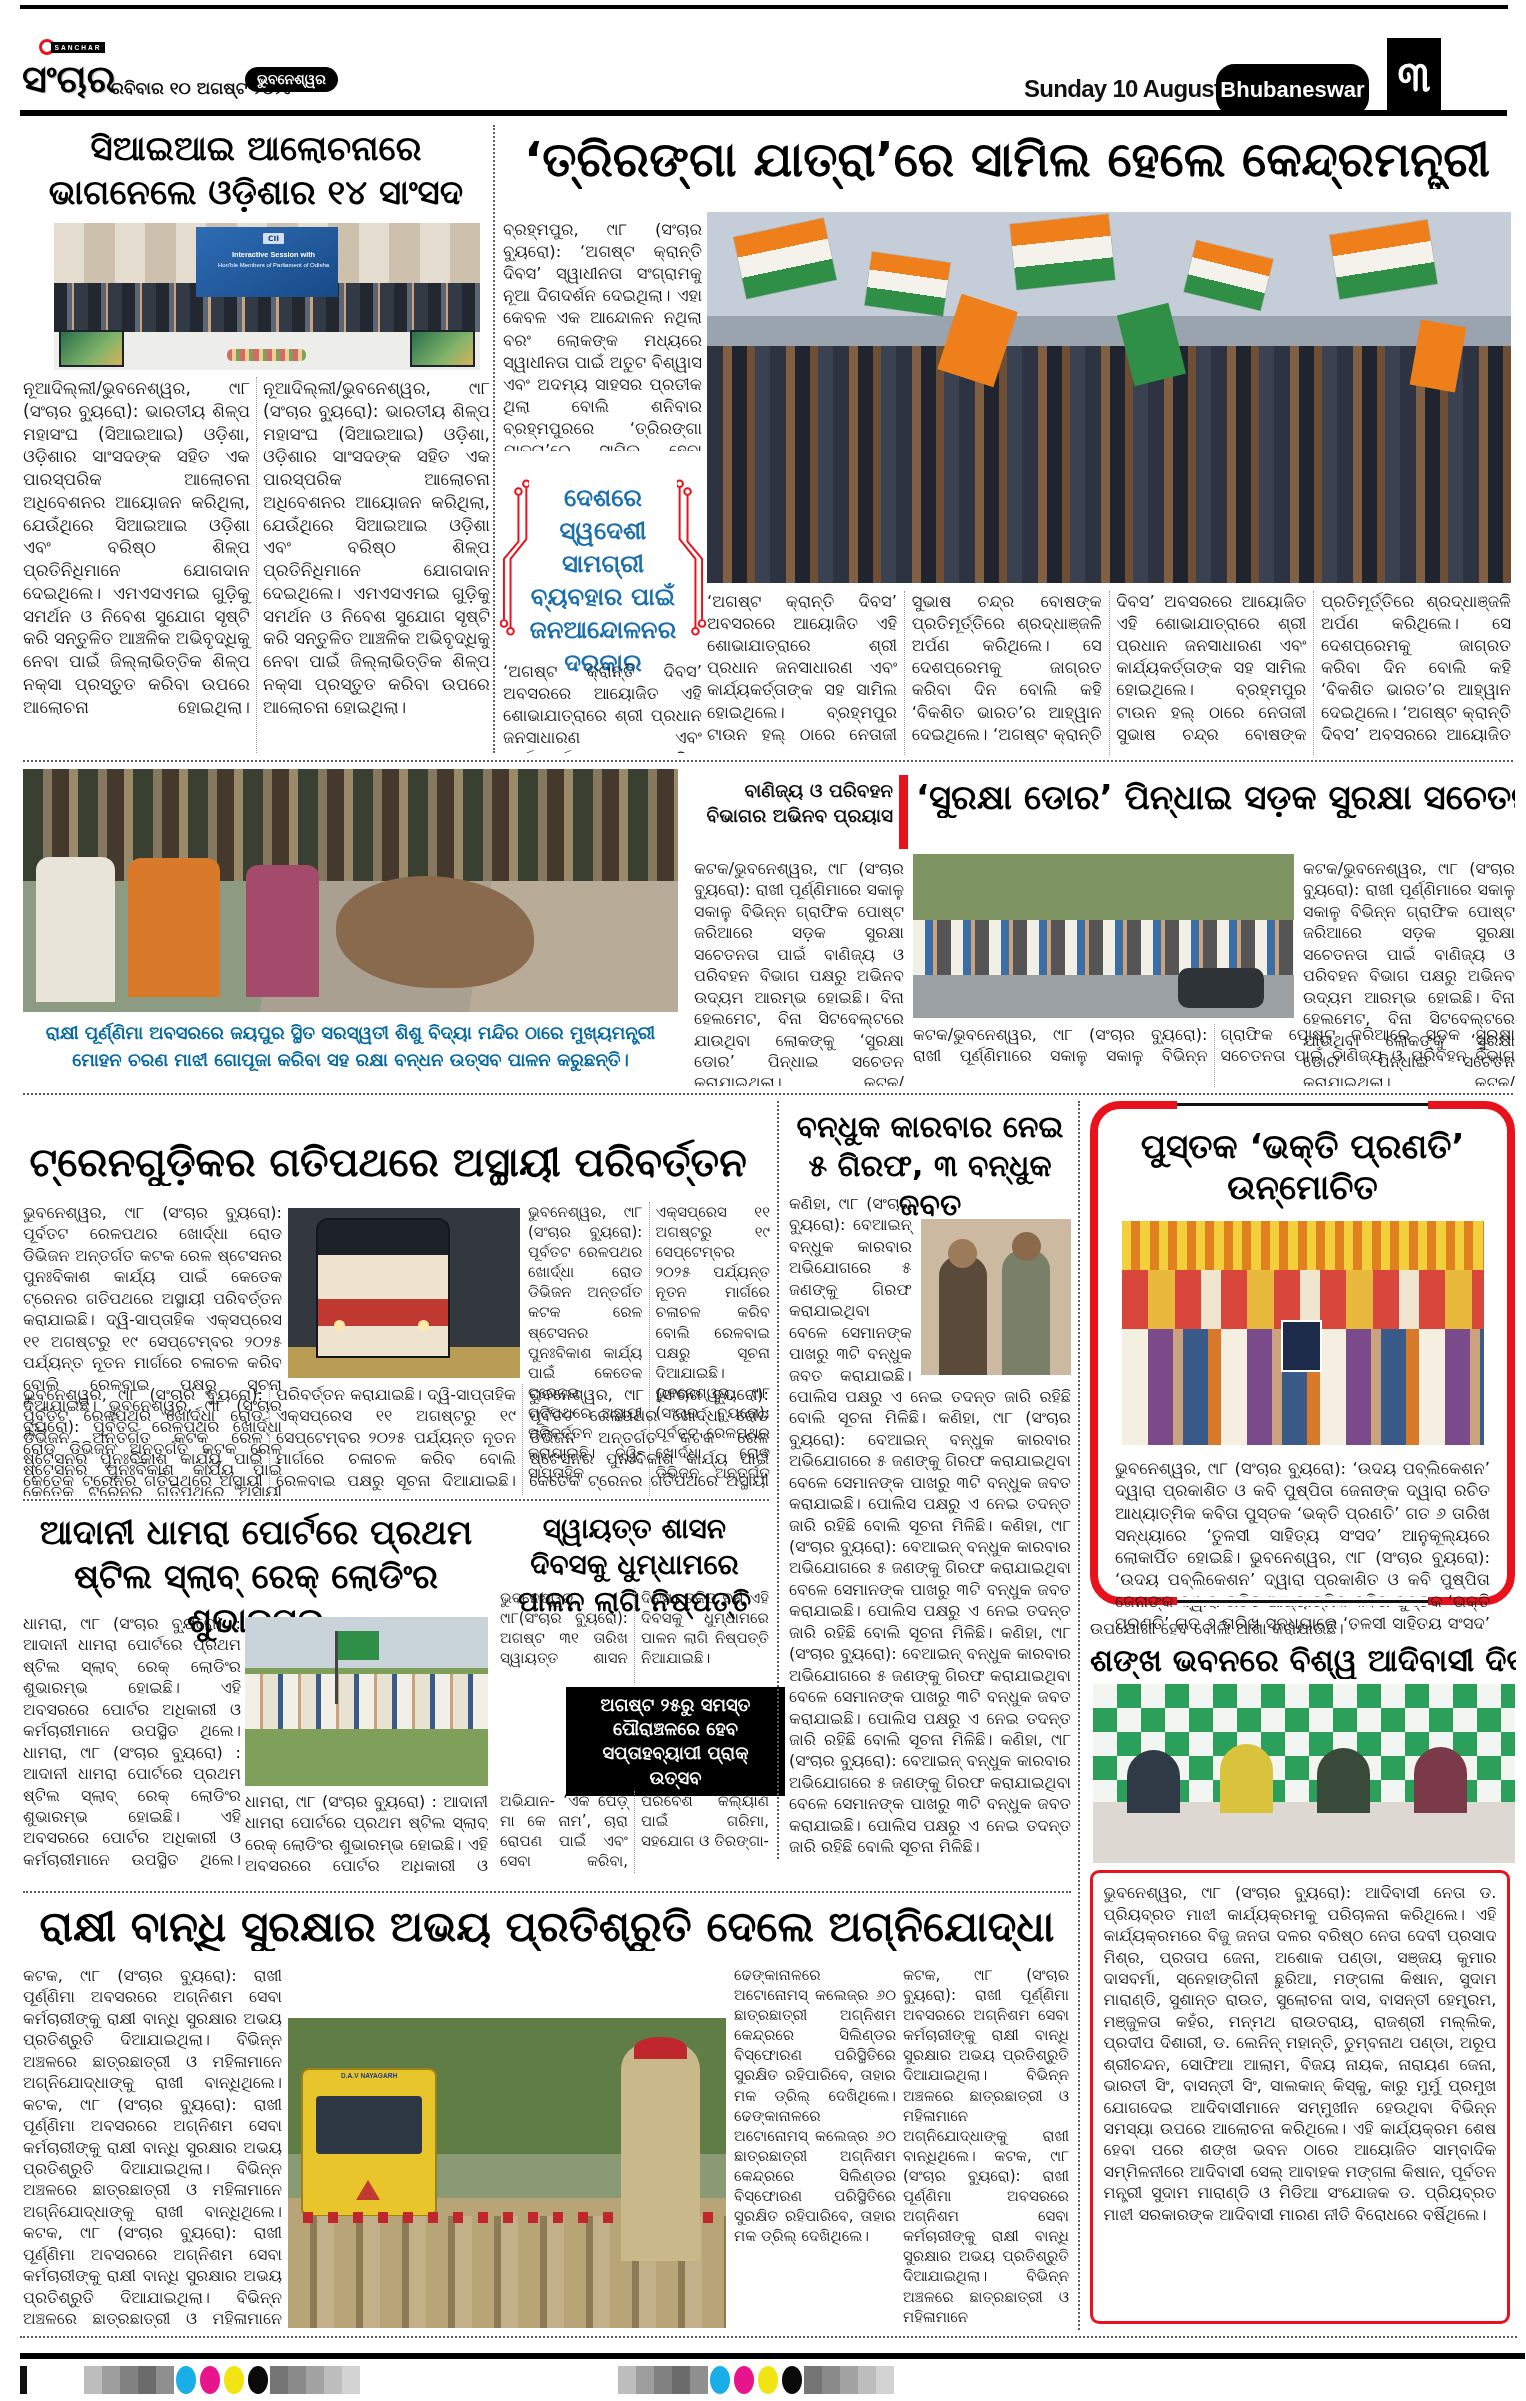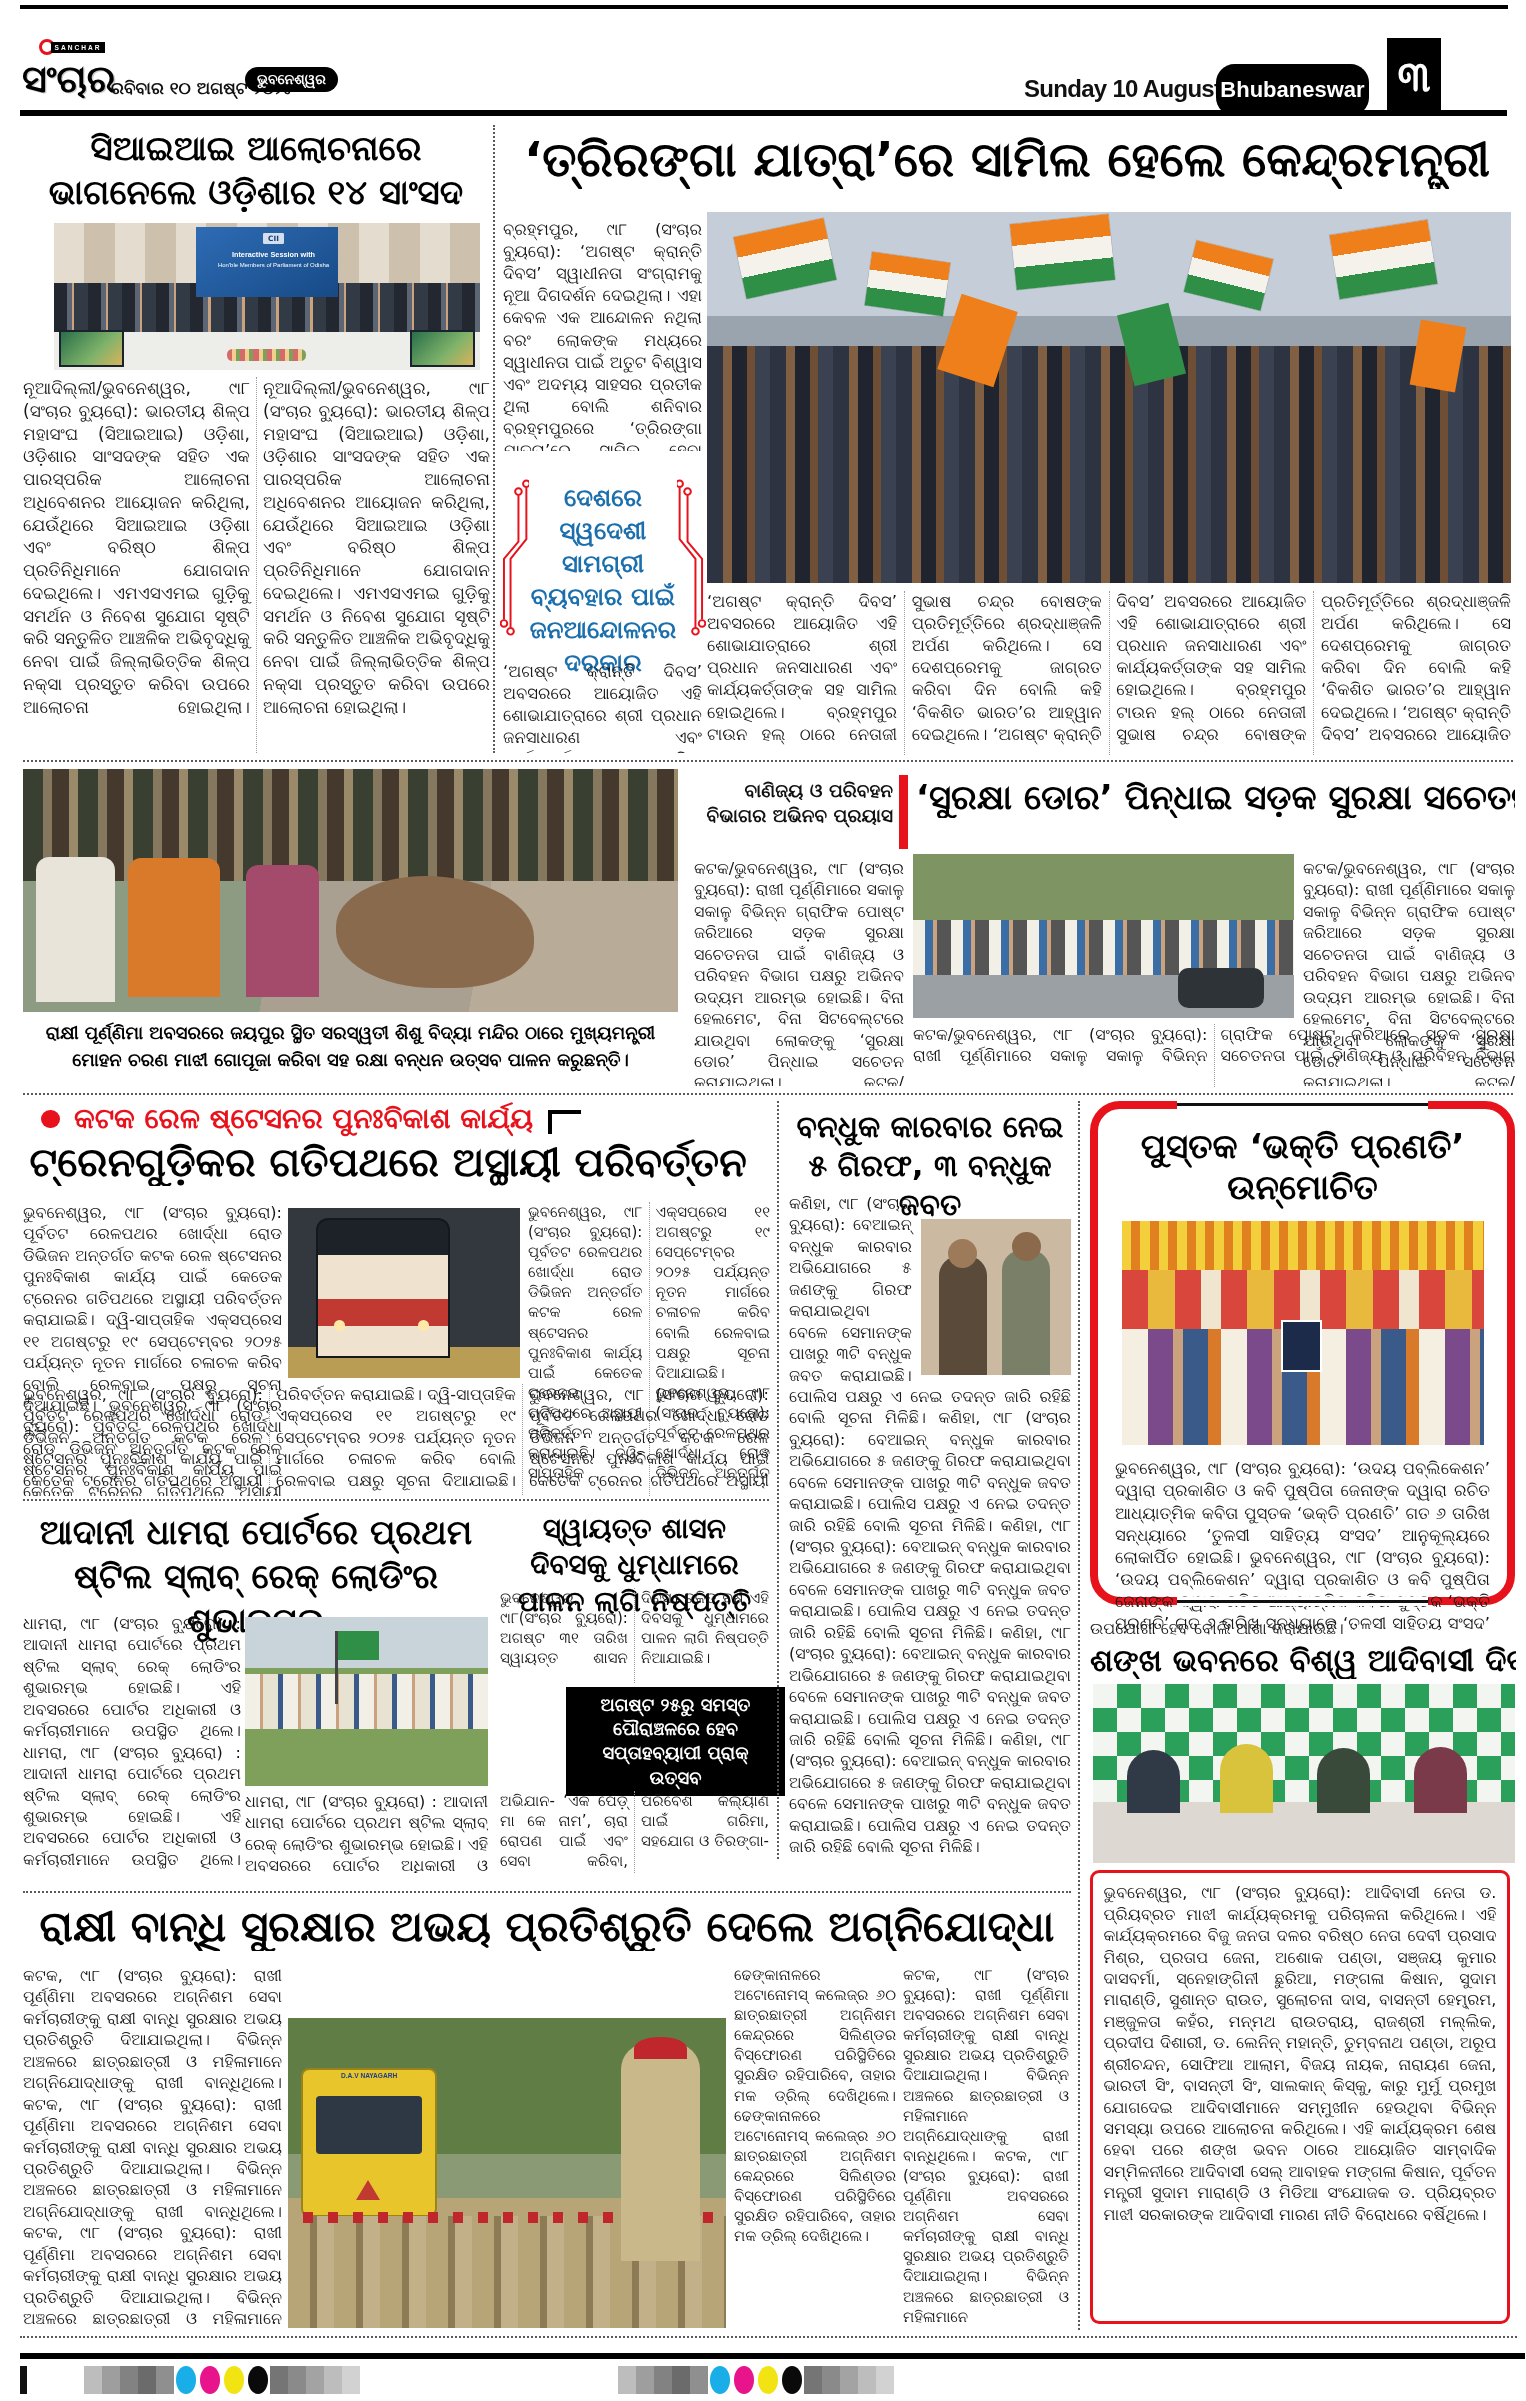--- a/index.html
+++ b/index.html
@@ -19,21 +19,21 @@
   .pill{background:#000;color:#fff;border-radius:18.5px;display:flex;align-items:center;justify-content:center;font-weight:700;}
   .kicker-red{color:#e8121c;font-weight:700;}
   .quote{color:#1c6fad;font-weight:700;text-align:center;}
   .blackbox{background:#000;color:#fff;font-weight:700;text-align:center;display:flex;align-items:center;justify-content:center;padding:5.3px 8px;line-height:1.35;}
   .flag{position:absolute;background:linear-gradient(#ef7f1a 0 33%,#f5f2ec 33% 66%,#2f8f46 66%);box-shadow:0 0 0 0.7px #00000022;}
   .regcell{width:18px;height:28px;}
   .oval{width:20px;height:28px;border-radius:50%;margin:0 2px;}
   .bookbox{border:8.6px solid #e8121c;border-radius:30px;background:#fff;}
   .mask{position:absolute;background:#fff;height:8.6px;left:79px;right:79px;}
   .maskline{position:absolute;background:#111;height:2.6px;left:79px;right:79px;}
-  .capt{font-weight:600;text-align:center;line-height:1.5;color:#000000;}
+  .capt{font-weight:600;text-align:center;line-height:1.5;color:#0369a1;}
 </style>
 </head>
 <body>
 
 <div class="page">
 
   <div class="abs rule" style="left:20px;top:5.3px;width:1488px;height:3.3px;"></div>
 
   <div class="abs" style="left:22px;top:38px;width:86px;height:74px;">
     <div class="abs" style="left:17px;top:1.3px;width:10px;height:10px;border:3.3px solid #e8121c;border-radius:50%;"></div>
@@ -142,25 +142,20 @@
     <div class="abs" style="left:0;top:40%;width:100%;height:34%;background:repeating-linear-gradient(90deg,#f2efe6 0 12px,#3a6ea5 12px 20px,#caa27e 20px 24px,#555 24px 38px);"></div>
     <div class="abs" style="right:8%;bottom:6%;width:86px;height:40px;background:#2e3338;border-radius:10.6px;"></div>
   </div>
 
   <div class="abs bt" style="left:1303px;top:858px;width:212px;height:228px;font-size:16px;">କଟକ/ଭୁବନେଶ୍ୱର, ୯ା୮ (ସଂଚାର ବ୍ୟୁରୋ): ରାଖୀ ପୂର୍ଣ୍ଣିମାରେ ସକାଳୁ ସକାଳୁ ବିଭିନ୍ନ ଗ୍ରାଫିକ ପୋଷ୍ଟ ଜରିଆରେ ସଡ଼କ ସୁରକ୍ଷା ସଚେତନତା ପାଇଁ ବାଣିଜ୍ୟ ଓ ପରିବହନ ବିଭାଗ ପକ୍ଷରୁ ଅଭିନବ ଉଦ୍ୟମ ଆରମ୍ଭ ହୋଇଛି। ବିନା ହେଲମେଟ, ବିନା ସିଟବେଲ୍ଟରେ ଯାଉଥିବା ଲୋକଙ୍କୁ ‘ସୁରକ୍ଷା ଡୋର’ ପିନ୍ଧାଇ ସଚେତନ କରାଯାଇଥିଲା। କଟକ/ଭୁବନେଶ୍ୱର, ୯ା୮ (ସଂଚାର ବ୍ୟୁରୋ): ରାଖୀ ପୂର୍ଣ୍ଣିମାରେ ସକାଳୁ ସକାଳୁ ବିଭିନ୍ନ ଗ୍ରାଫିକ ପୋଷ୍ଟ ଜରିଆରେ ସଡ଼କ ସୁରକ୍ଷା ସଚେତନତା ପାଇଁ ବାଣିଜ୍ୟ ଓ ପରିବହନ ବିଭାଗ ପକ୍ଷରୁ ଅଭିନବ ଉଦ୍ୟମ ଆରମ୍ଭ ହୋଇଛି। ବିନା ହେଲମେଟ, ବିନା ସିଟବେଲ୍ଟରେ ଯାଉଥିବା ଲୋକଙ୍କୁ ‘ସୁରକ୍ଷା ଡୋର’ ପିନ୍ଧାଇ ସଚେତନ କରାଯାଇଥିଲା।</div>
 
   <div class="abs bt c2" style="left:913px;top:1024px;width:602px;height:63px;font-size:16px;">କଟକ/ଭୁବନେଶ୍ୱର, ୯ା୮ (ସଂଚାର ବ୍ୟୁରୋ): ରାଖୀ ପୂର୍ଣ୍ଣିମାରେ ସକାଳୁ ସକାଳୁ ବିଭିନ୍ନ ଗ୍ରାଫିକ ପୋଷ୍ଟ ଜରିଆରେ ସଡ଼କ ସୁରକ୍ଷା ସଚେତନତା ପାଇଁ ବାଣିଜ୍ୟ ଓ ପରିବହନ ବିଭାଗ ପକ୍ଷରୁ ଅଭିନବ ଉଦ୍ୟମ ଆରମ୍ଭ ହୋଇଛି। ବିନା ହେଲମେଟ, ବିନା ସିଟବେଲ୍ଟରେ ଯାଉଥିବା ଲୋକଙ୍କୁ ‘ସୁରକ୍ଷା ଡୋର’ ପିନ୍ଧାଇ ସଚେତନ କରାଯାଇଥିଲା।</div>
 
   <div class="abs dh" style="left:23px;top:1093px;width:1490px;"></div>
 
-  <div class="abs" style="left:41px;top:1102px;display:flex;align-items:center;gap:14.5px;">
-    <div style="width:18.5px;height:18.5px;border-radius:50%;background:#e8121c;"></div>
-    <div class="kicker-red" style="font-size:28px;">କଟକ ରେଳ ଷ୍ଟେସନର ପୁନଃବିକାଶ କାର୍ଯ୍ୟ</div>
-    <div style="width:29px;height:20px;border-top:4.6px solid #000;border-left:4.6px solid #000;margin-top:5.3px;"></div>
-  </div>
   <div class="abs hl nowrap" style="left:23px;top:1139px;width:746px;font-size:40px;text-align:left;padding-left:6.6px;">ଟ୍ରେନଗୁଡ଼ିକର ଗତିପଥରେ ଅସ୍ଥାୟୀ ପରିବର୍ତ୍ତନ</div>
 
   <div class="abs bt" style="left:23px;top:1202px;width:259px;height:294px;font-size:16px;">ଭୁବନେଶ୍ୱର, ୯ା୮ (ସଂଚାର ବ୍ୟୁରୋ): ପୂର୍ବତଟ ରେଳପଥର ଖୋର୍ଦ୍ଧା ରୋଡ ଡିଭିଜନ ଅନ୍ତର୍ଗତ କଟକ ରେଳ ଷ୍ଟେସନର ପୁନଃବିକାଶ କାର୍ଯ୍ୟ ପାଇଁ କେତେକ ଟ୍ରେନର ଗତିପଥରେ ଅସ୍ଥାୟୀ ପରିବର୍ତ୍ତନ କରାଯାଇଛି। ଦ୍ୱି-ସାପ୍ତାହିକ ଏକ୍ସପ୍ରେସ ୧୧ ଅଗଷ୍ଟରୁ ୧୯ ସେପ୍ଟେମ୍ବର ୨୦୨୫ ପର୍ଯ୍ୟନ୍ତ ନୂତନ ମାର୍ଗରେ ଚଳାଚଳ କରିବ ବୋଲି ରେଳବାଇ ପକ୍ଷରୁ ସୂଚନା ଦିଆଯାଇଛି। ଭୁବନେଶ୍ୱର, ୯ା୮ (ସଂଚାର ବ୍ୟୁରୋ): ପୂର୍ବତଟ ରେଳପଥର ଖୋର୍ଦ୍ଧା ରୋଡ ଡିଭିଜନ ଅନ୍ତର୍ଗତ କଟକ ରେଳ ଷ୍ଟେସନର ପୁନଃବିକାଶ କାର୍ଯ୍ୟ ପାଇଁ କେତେକ ଟ୍ରେନର ଗତିପଥରେ ଅସ୍ଥାୟୀ ପରିବର୍ତ୍ତନ କରାଯାଇଛି। ଦ୍ୱି-ସାପ୍ତାହିକ ଏକ୍ସପ୍ରେସ ୧୧ ଅଗଷ୍ଟରୁ ୧୯ ସେପ୍ଟେମ୍ବର ୨୦୨୫ ପର୍ଯ୍ୟନ୍ତ ନୂତନ ମାର୍ଗରେ ଚଳାଚଳ କରିବ ବୋଲି ରେଳବାଇ ପକ୍ଷରୁ ସୂଚନା ଦିଆଯାଇଛି।</div>
 
   <div class="ph" style="left:288px;top:1208px;width:232px;height:170px;background:#33383f;">
     <div class="abs" style="left:0;bottom:0;width:100%;height:18%;background:#b99d54;"></div>
     <div class="abs" style="left:12%;top:6%;width:56%;height:80%;background:linear-gradient(#1d2228 0 26%,#efe3cf 26% 58%,#c03a32 58% 78%,#efe3cf 78%);border-radius:12px 12px 0 0;border:2px solid #14181d;"></div>
     <div class="abs" style="left:20%;top:66%;width:10.6px;height:10.6px;border-radius:50%;background:#ffe9a8;"></div>
     <div class="abs" style="left:56%;top:66%;width:10.6px;height:10.6px;border-radius:50%;background:#ffe9a8;"></div>
   </div>

